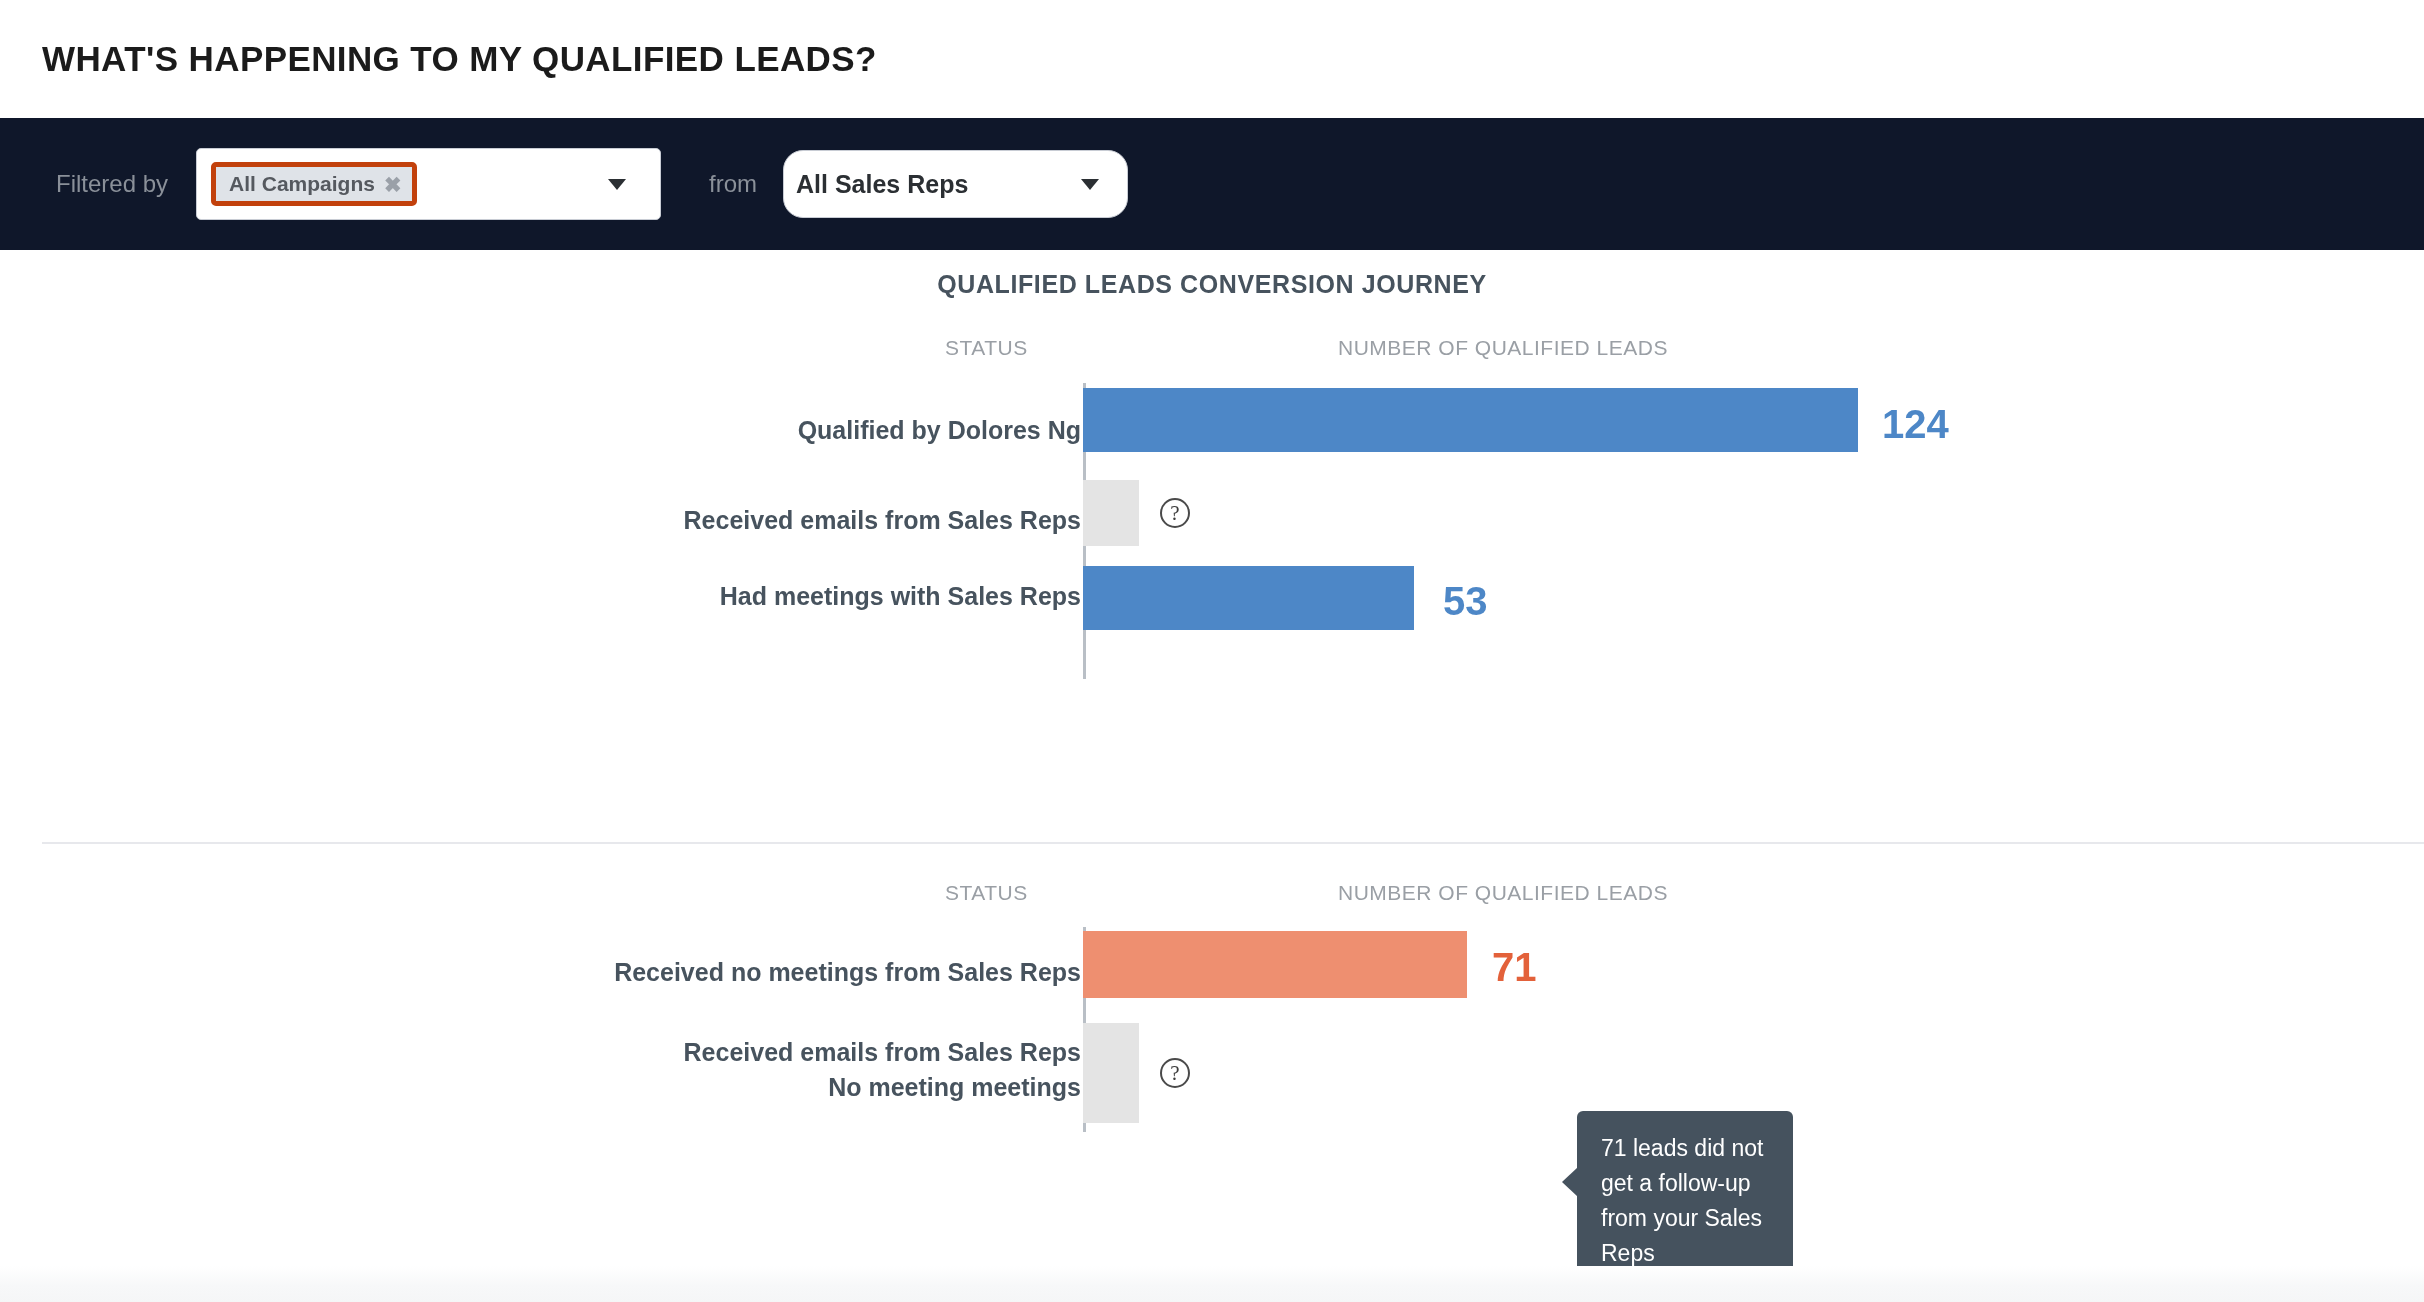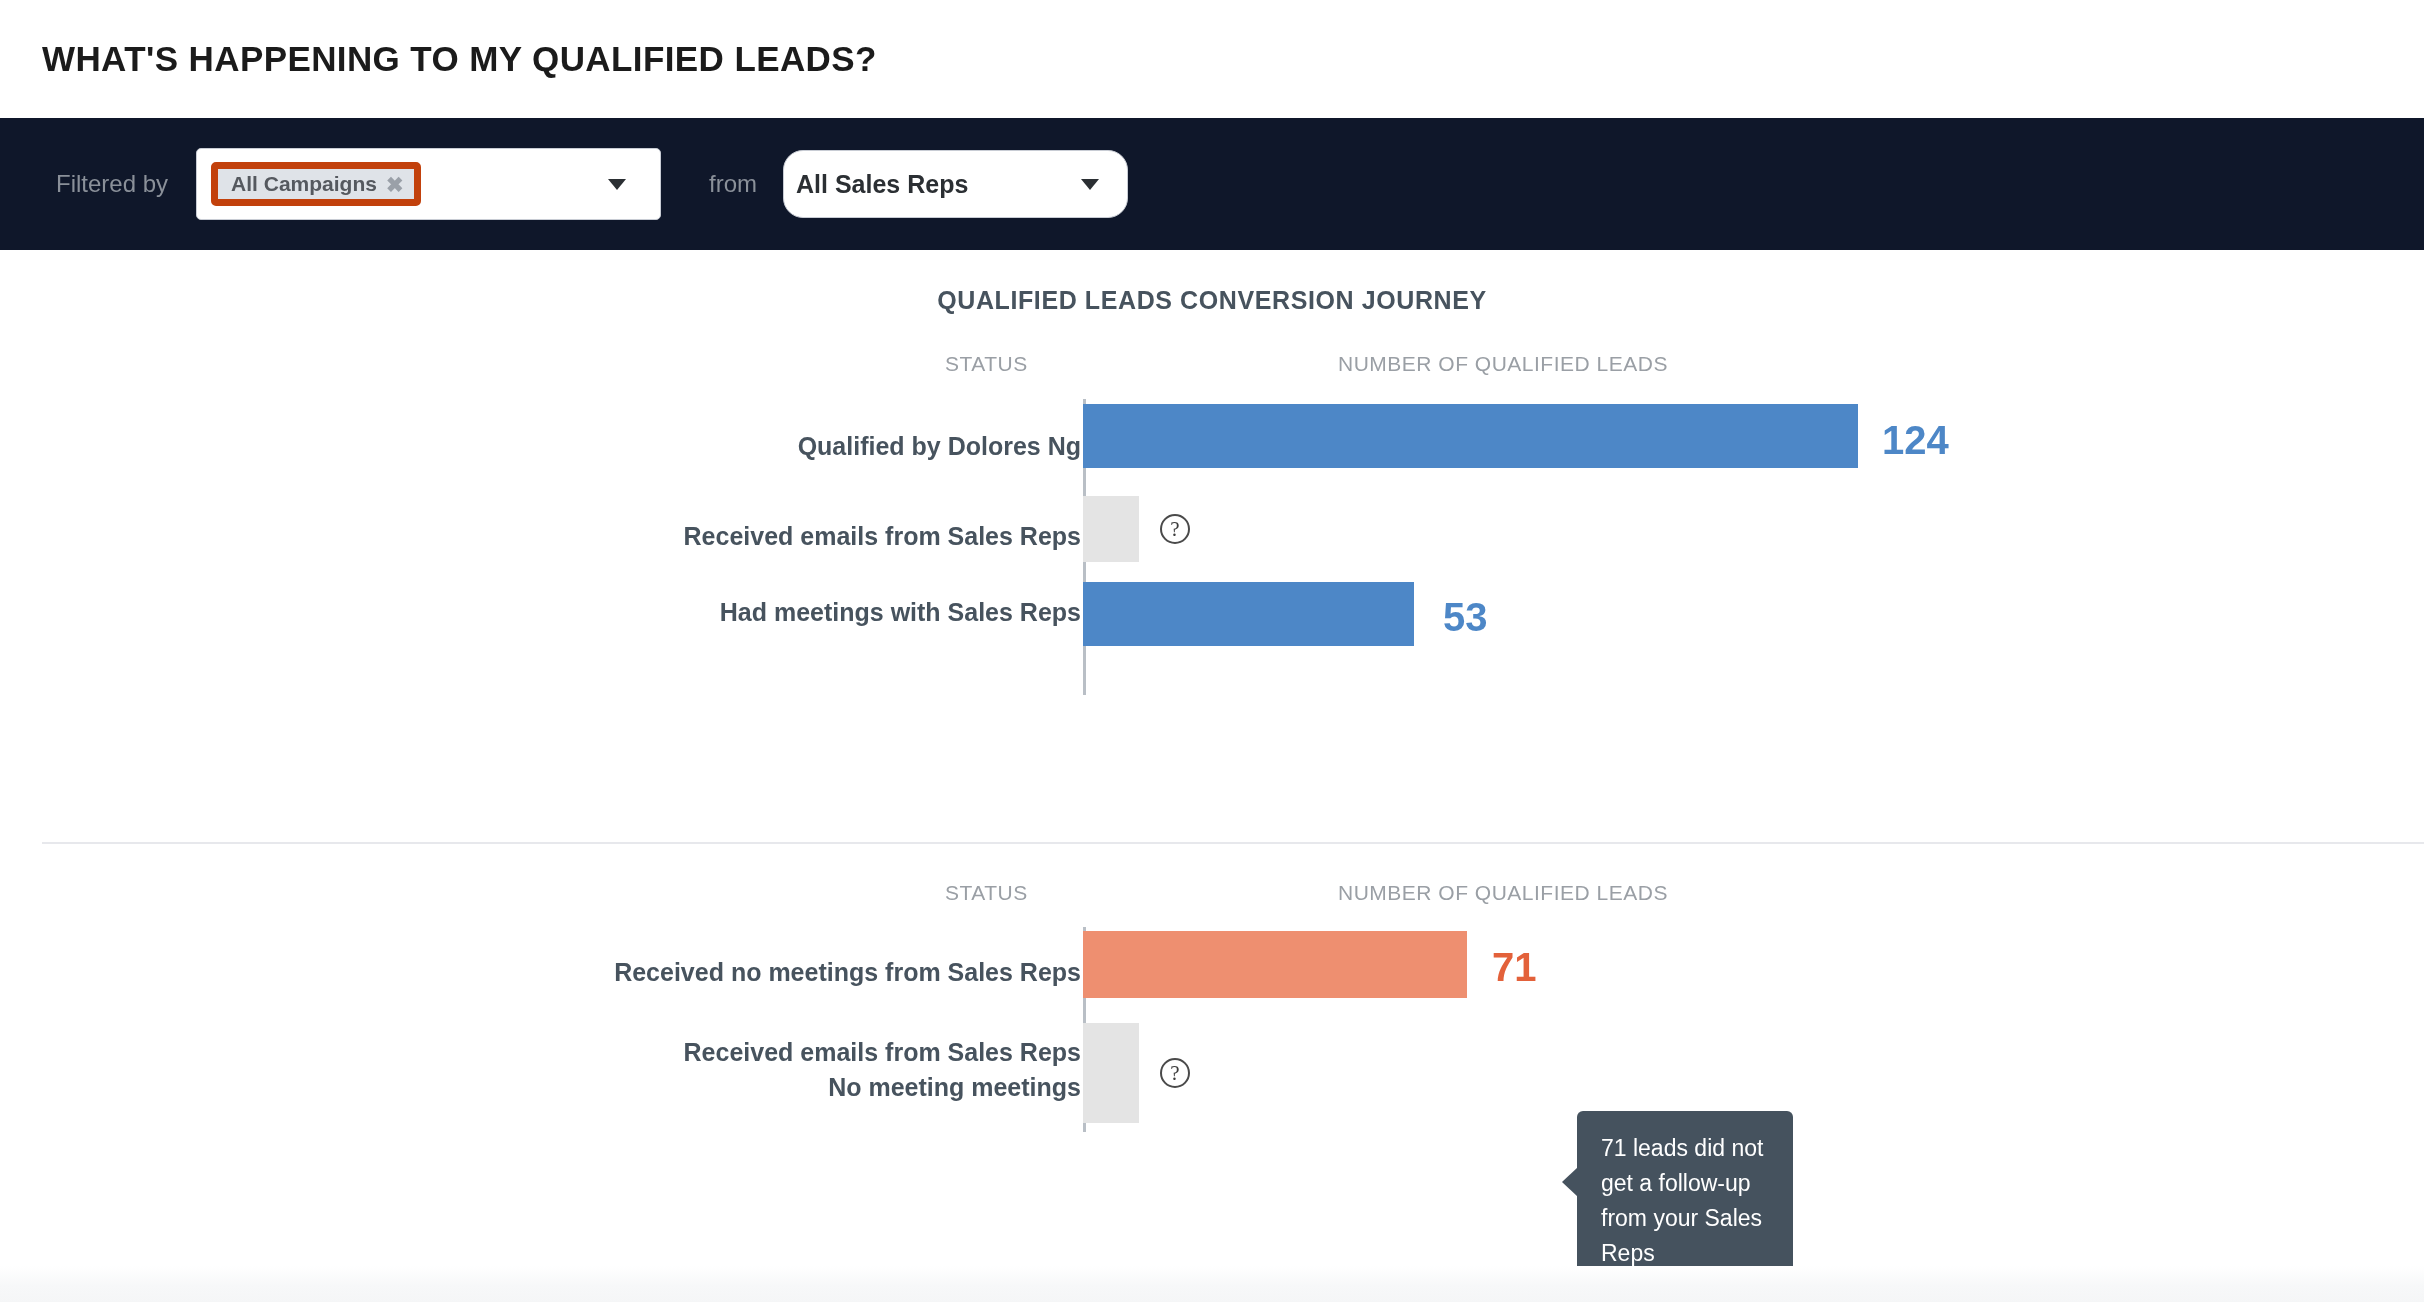--- a/index.html
+++ b/index.html
@@ -69,21 +69,21 @@
     padding-left: 14px;
   }
   .select-single {
     width: 345px;
     height: 68px;
     padding-left: 12px;
     border-radius: 20px;
   }
   .chip {
     background: #dfe3e8;
-    border: 7px solid #c2410c;
+    border: 5px solid #c2410c;
     border-radius: 5px;
     height: 44px;
     display: flex;
     align-items: center;
     padding: 0 10px 0 13px;
     box-sizing: border-box;
   }
   .chip-label {
     font-size: 21px;
     font-weight: bold;
@@ -262,21 +262,21 @@
   <span class="filter-label from-label">from</span>
 
   <div class="select-box select-single">
     <span class="select-value">All Sales Reps</span>
     <span class="caret"></span>
   </div>
 </div>
 
 <div class="chart-section" style="height:594px;">
 
-  <div class="chart-title" style="padding-top:36px;">QUALIFIED LEADS CONVERSION JOURNEY</div>
+  <div class="chart-title" style="padding-top:20px;">QUALIFIED LEADS CONVERSION JOURNEY</div>
 
   <div class="col-headers" style="margin-top:37px;">
     <span class="col-head col-head-status">STATUS</span>
     <span class="col-head col-head-value">NUMBER OF QUALIFIED LEADS</span>
   </div>
 
   <div class="chart-body" style="height:400px;">
     <div class="axis-line" style="top:13px;height:296px;"></div>
 
     <div class="bar-row">

